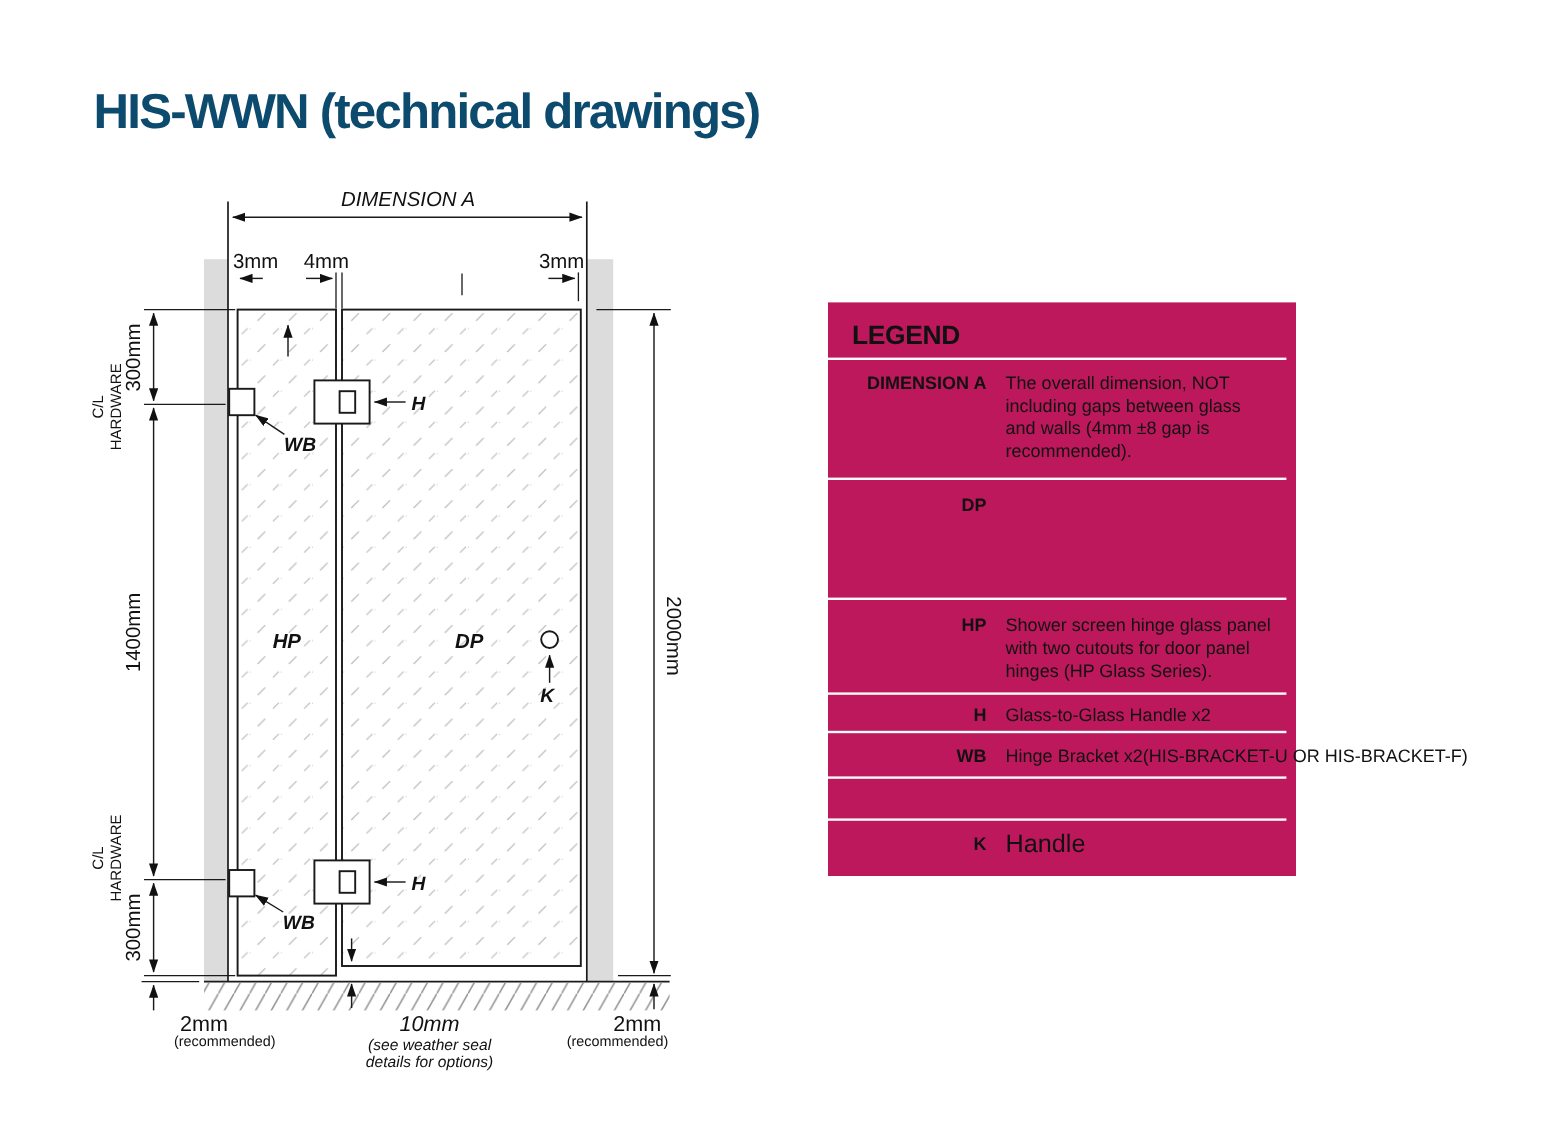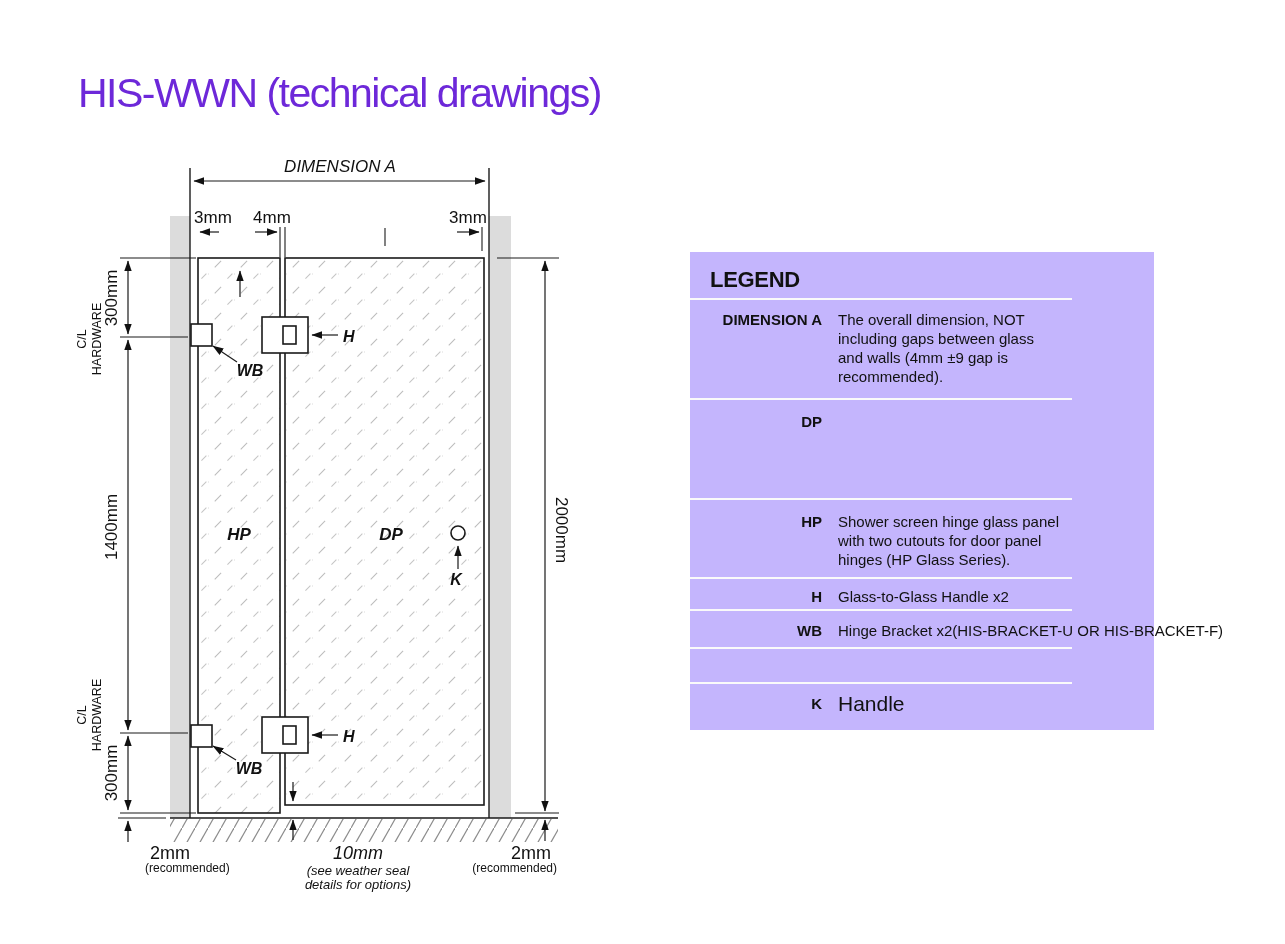--- a/index.html
+++ b/index.html
@@ -1,43 +1,43 @@
 <!DOCTYPE html>
 <html><head>
 <meta charset="utf-8">
 <style>
   * { margin:0; padding:0; box-sizing:border-box; }
   html,body { background:#fff; width:1285px; height:944px; font-family:"Liberation Sans", sans-serif; color:#111; }
   .page { position:relative; width:1285px; height:944px; overflow:hidden; background:#fff; }
 
   h1.title {
     position:absolute; left:78px; top:70px;
-    font-size:41px; font-weight:normal; letter-spacing:-1.5px; color:#6d28d9;text-align:center;
+    font-size:41px; font-weight:bold; letter-spacing:-1.5px; color:#0c4a6e;text-align:center;
   }
 
   svg.drawing { position:absolute; left:70px; top:140px; width:550px; height:760px; overflow:visible; }
 
   svg .ln   { stroke:#1a1a1a; stroke-width:1.4; fill:none; }
   svg .dim  { stroke:#1a1a1a; stroke-width:1.2; fill:none; }
   svg .thin { stroke:#1a1a1a; stroke-width:1.1; fill:none; }
   svg .pb   { stroke:#1a1a1a; stroke-width:1.6; }
   svg .hw   { fill:#fff; stroke:#1a1a1a; stroke-width:1.6; }
   svg text  { fill:#111; font-family:"Liberation Sans", sans-serif; }
   .t-dim    { font-size:17px; }
   .t-it     { font-style:italic; }
   .t-small  { font-size:12px; }
   .t-note   { font-size:13px; font-style:italic; }
   .t-cl     { font-size:12.5px; }
   .t-panel  { font-size:17px; font-weight:bold; font-style:italic; }
   .t-tag    { font-size:16px; font-weight:bold; font-style:italic; }
   .t-gap    { font-size:18px; }
 
   .legend {
-    position:absolute; left:690px; top:252px; width:464px; height:478px;
-    background:#c4b5fd; overflow:visible;
+    position:absolute; left:690px; top:252px; width:390px; height:478px;
+    background:#be185d; overflow:visible;
   }
   .legend-header { height:46px; padding:15px 0 0 20px; }
   .legend-header span { font-size:22px; font-weight:bold; letter-spacing:-0.3px; }
   .lrow { display:flex; border-top:2px solid #fafafa; width:382px; }
   .lterm {
     width:145px; min-width:145px; text-align:right; padding:0 13px 0 0;
     font-weight:bold; font-size:15px; line-height:19px;
   }
   .ldesc { font-size:15px; line-height:19px; white-space:pre-line; padding-left:3px; }
   .r1 { min-height:100px; padding-top:10px; }
@@ -164,21 +164,21 @@
   </svg>
 
   <div class="legend">
     <div class="legend-header">
       <span>LEGEND</span>
     </div>
     <div class="lrow r1">
       <div class="lterm">DIMENSION A</div>
       <div class="ldesc">The overall dimension, NOT
 including gaps between glass
-and walls (4mm ±9 gap is
+and walls (4mm ±8 gap is
 recommended).</div>
     </div>
     <div class="lrow r2">
       <div class="lterm">DP</div>
     </div>
     <div class="lrow r3">
       <div class="lterm">HP</div>
       <div class="ldesc">Shower screen hinge glass panel
 with two cutouts for door panel
 hinges (HP Glass Series).</div>

